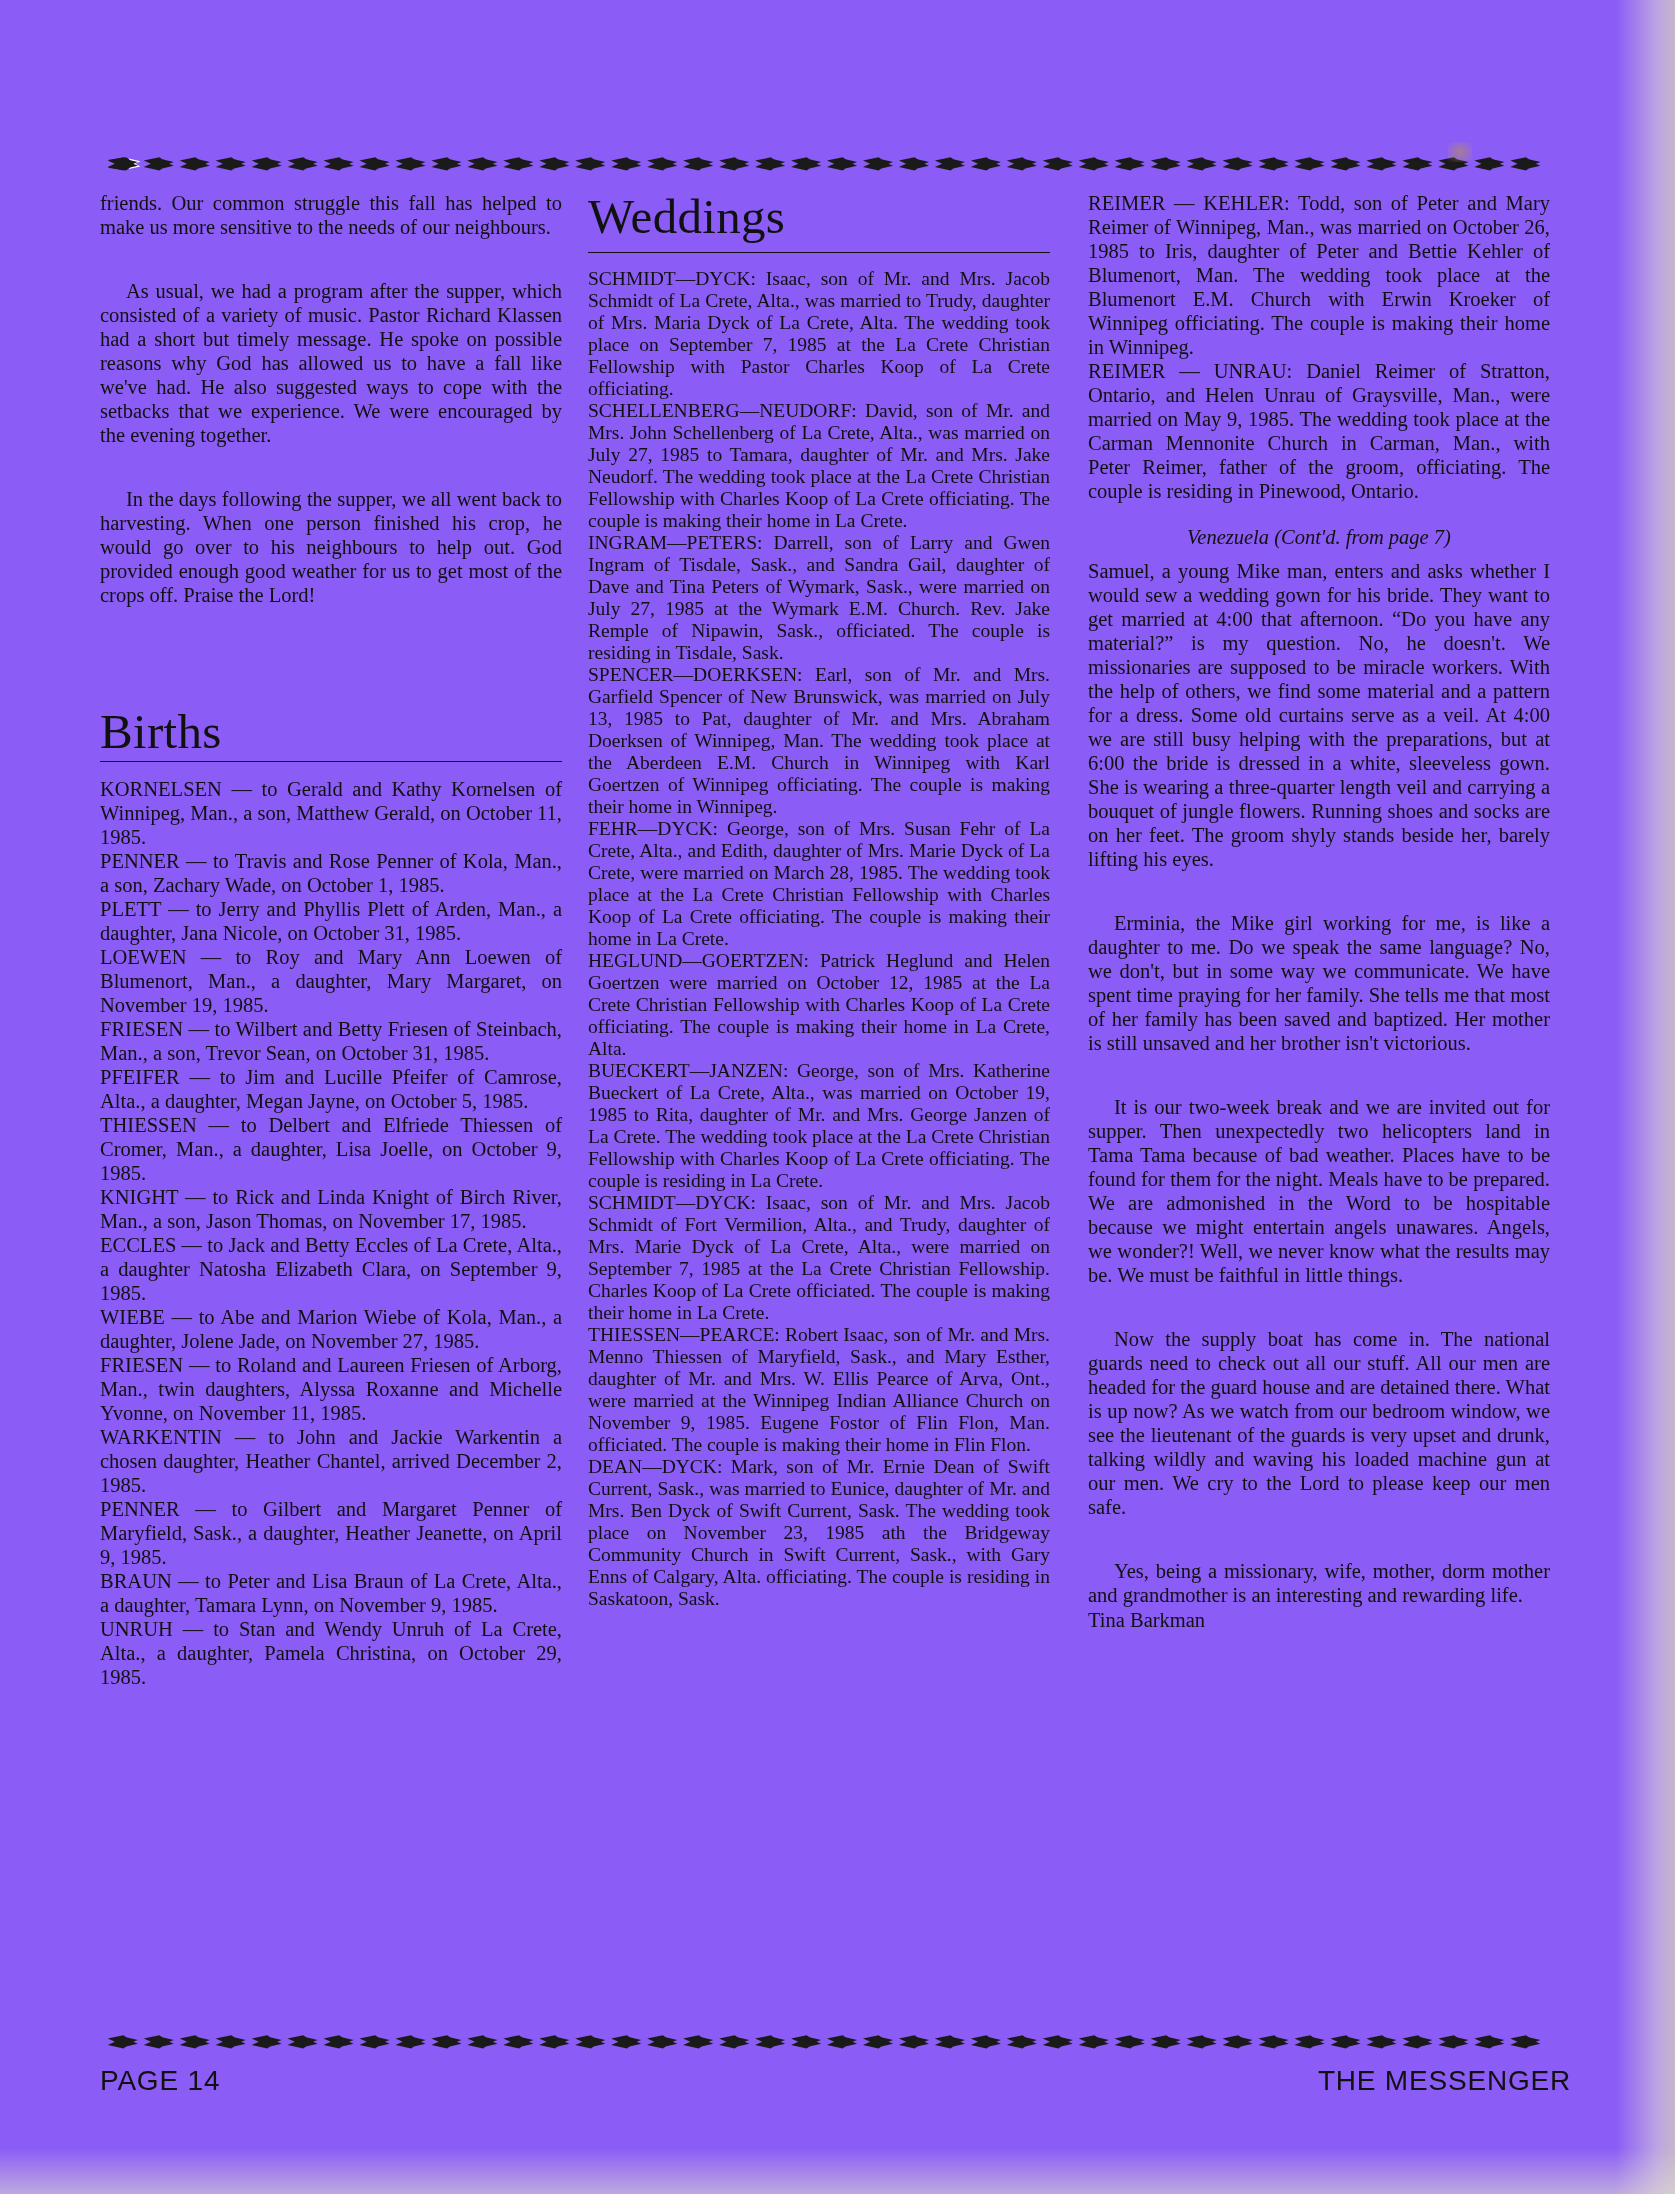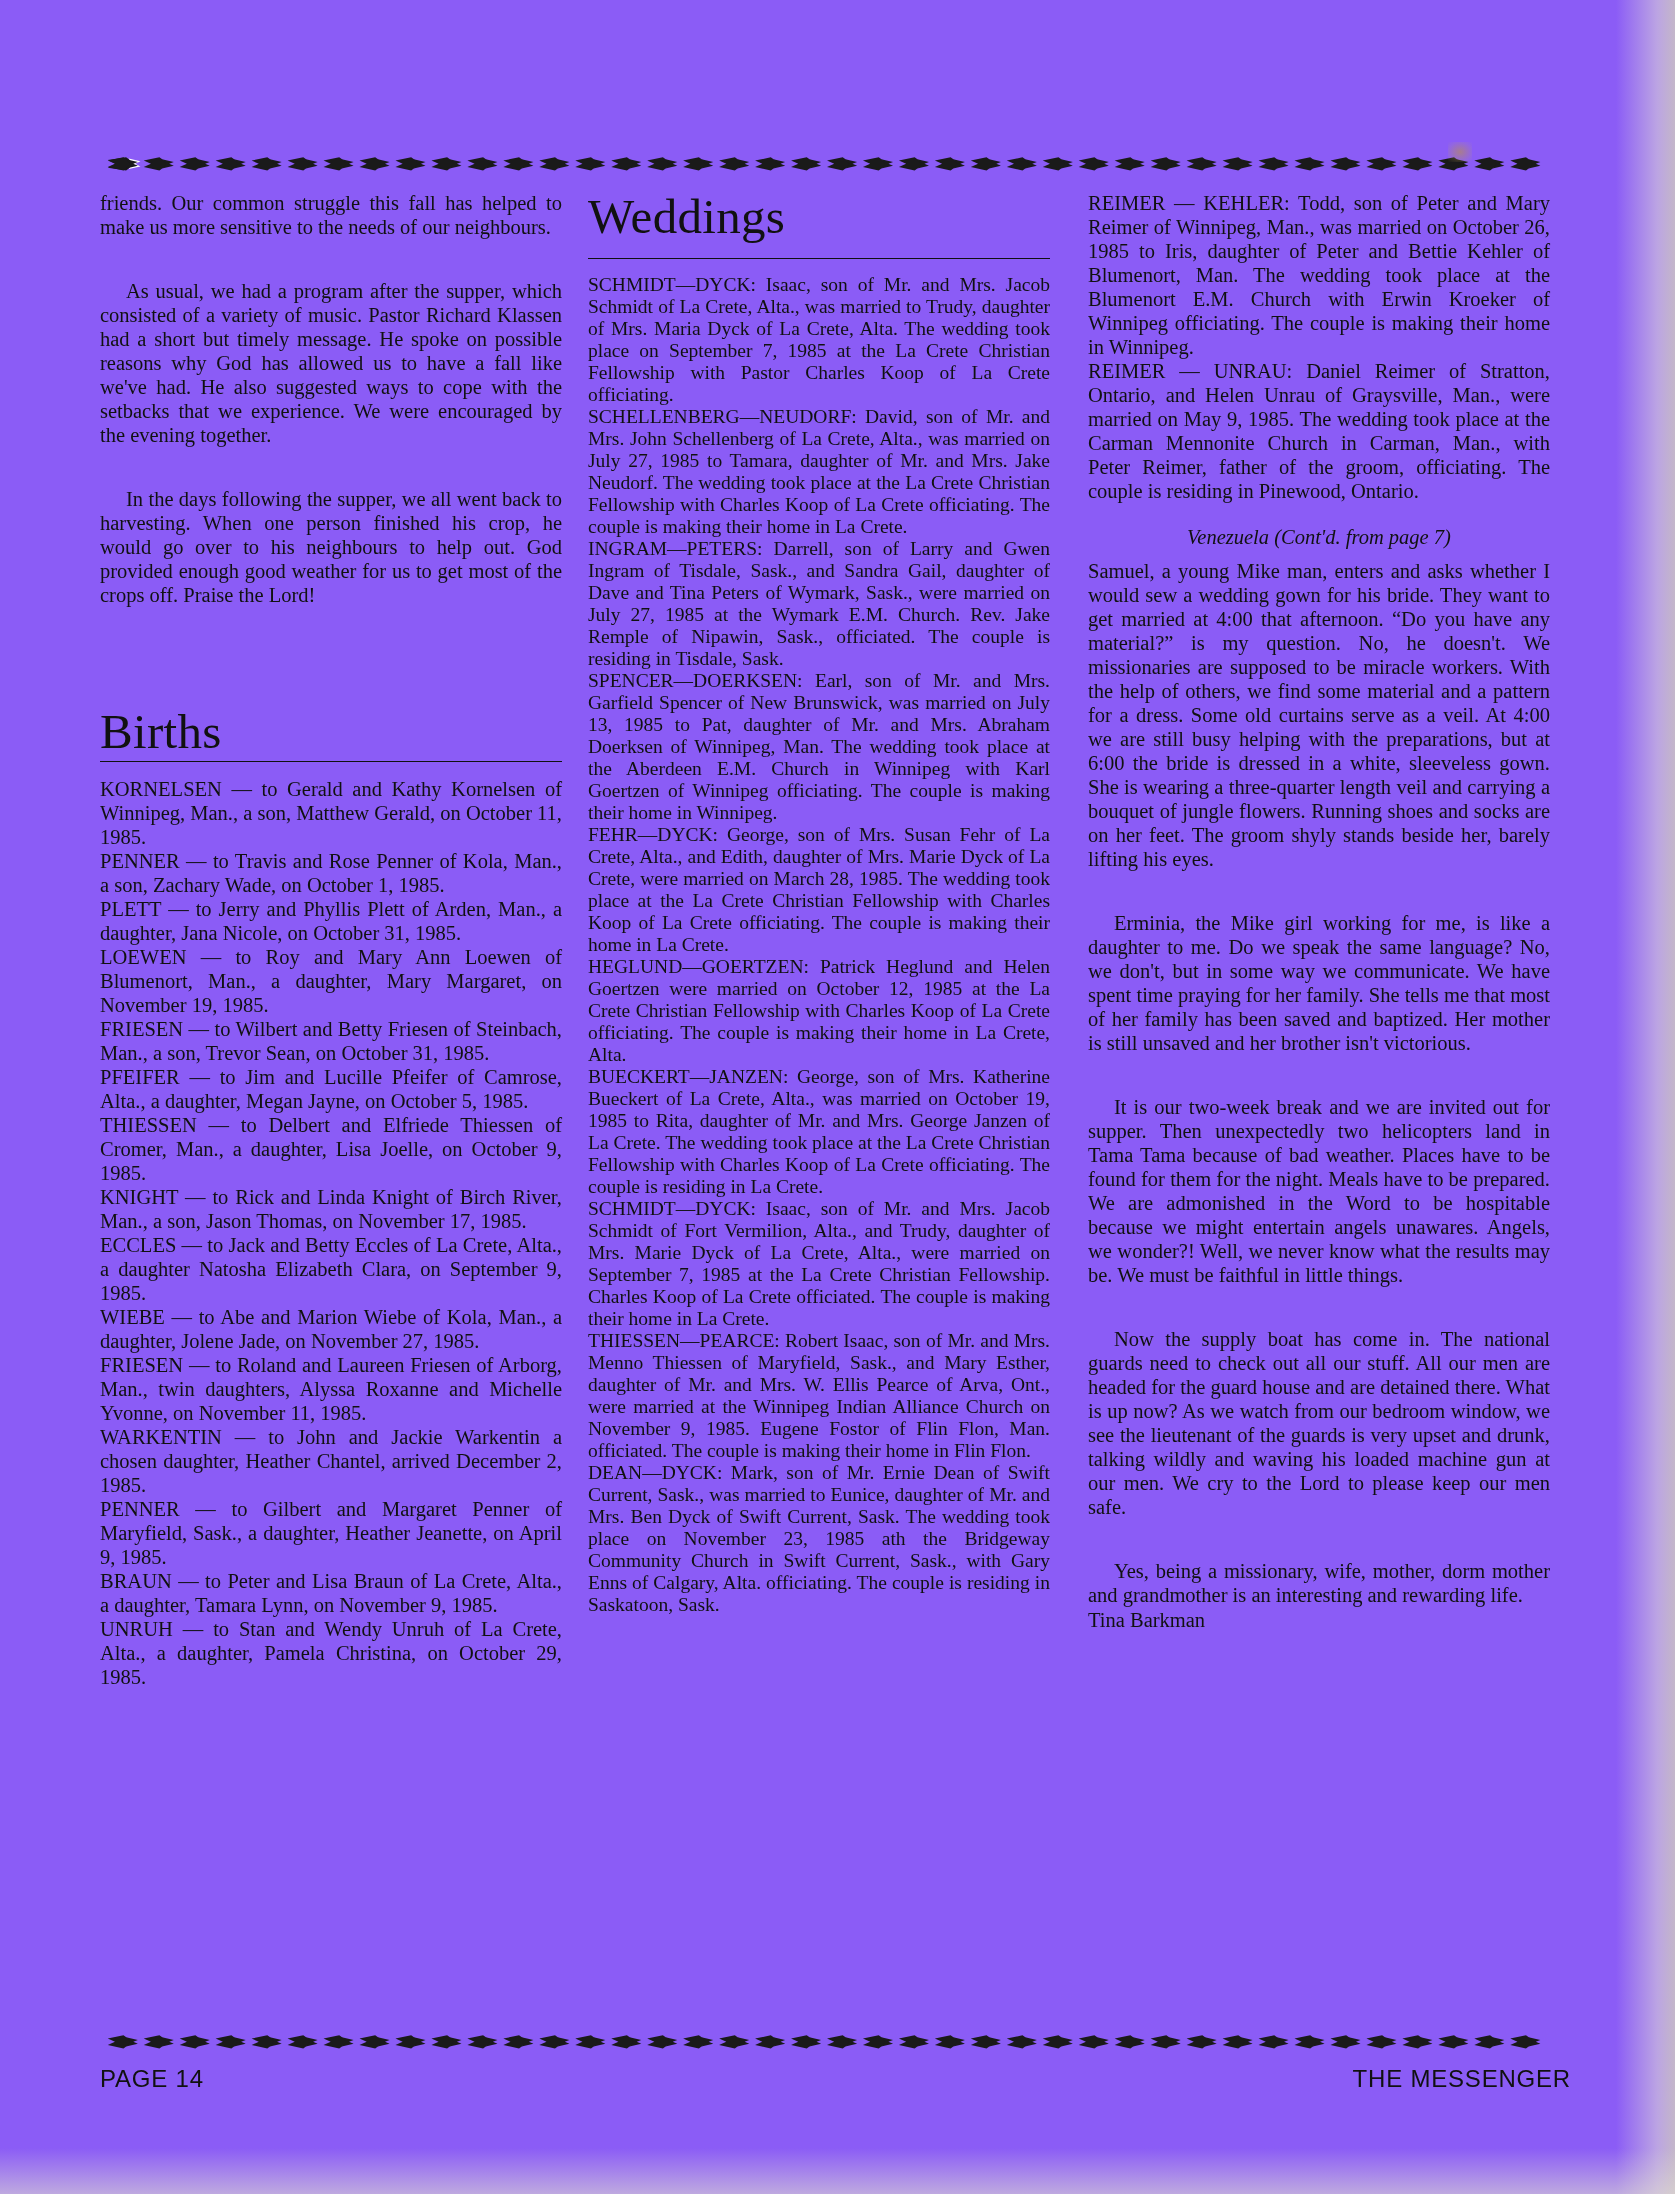--- a/index.html
+++ b/index.html
@@ -133,25 +133,25 @@
 
   .footer {
     position: absolute;
     left: 100px;
     top: 2065px;
     width: 1471px;
     display: flex;
     justify-content: space-between;
     align-items: center;
     font-family: "Liberation Sans", sans-serif;
-    font-size: 24px;
+    font-size: 28px;
     letter-spacing: 0.8px;
     color: #111;
   }
-  .weddings-title-wrap { margin-bottom: 16px; }
+  .weddings-title-wrap { margin-bottom: 10px; }
 </style>
 </head>
 <body>
 
 <div class="page">
 
   <div class="rule rule-top">
     <svg width="1471" height="17" viewBox="0 0 2230 26" xmlns="http://www.w3.org/2000/svg">
       <g fill="#1a1a1a">
         <g id="orn">

